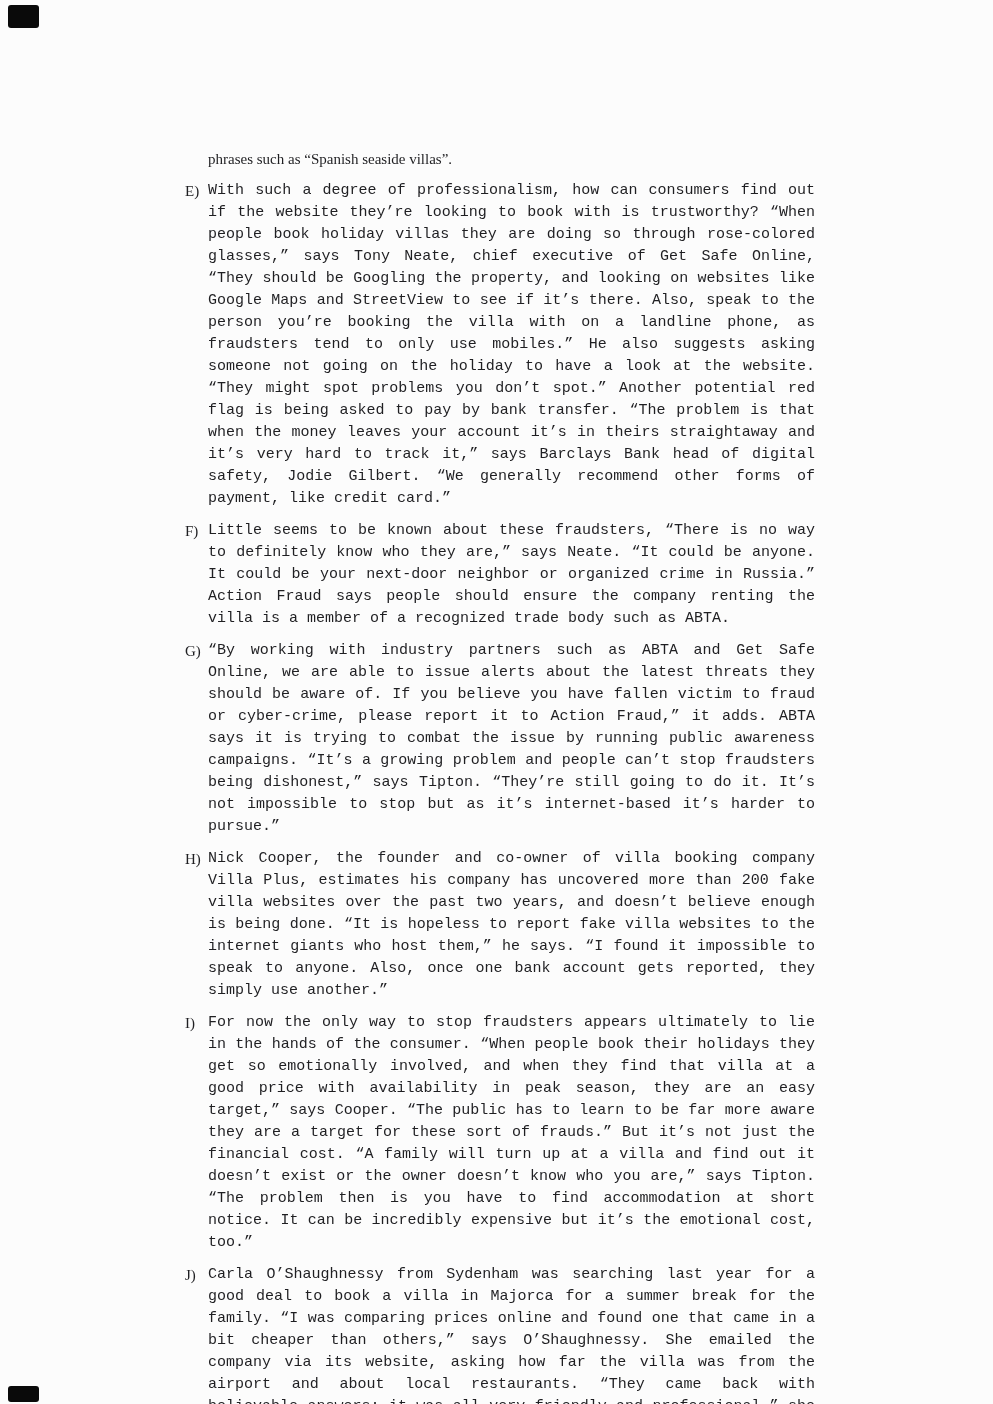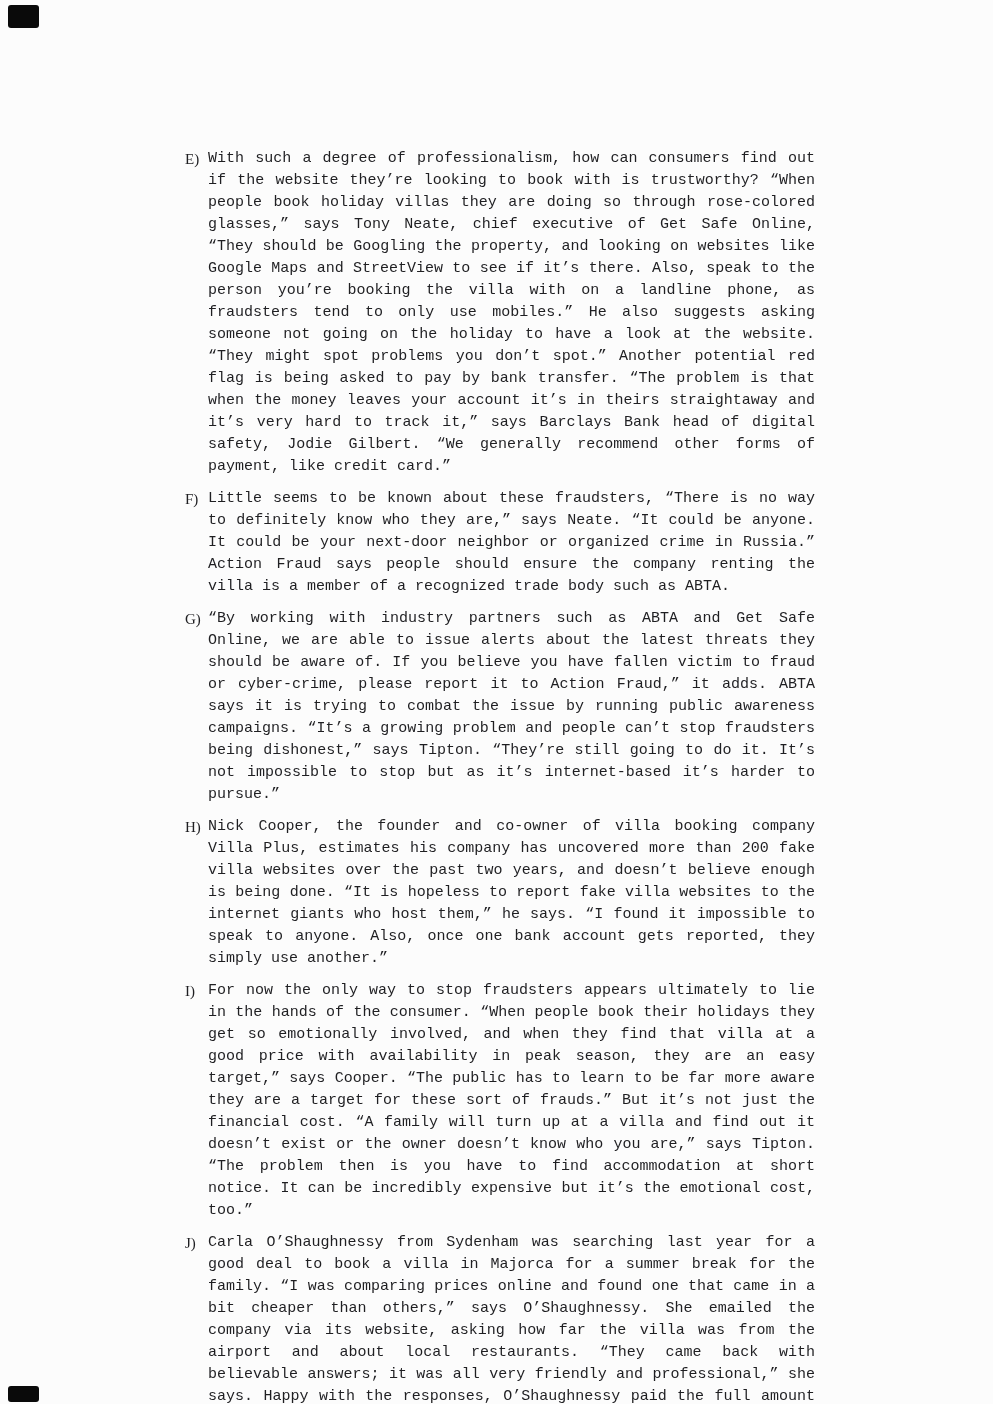--- a/index.html
+++ b/index.html
@@ -65,20 +65,21 @@
 </style>
 </head>
 <body>
 
 <div class="page">
 
   <div class="scan-mark top"></div>
 
   <div class="content">
 
+    <p class="fragment">phrases such as “Spanish seaside villas”.</p>
 
     <div class="para">
       <span class="label">E)</span>
       <span class="text">With such a degree of professionalism, how can consumers find out if the website they’re looking to book with is trustworthy? “When people book holiday villas they are doing so through rose-colored glasses,” says Tony Neate, chief executive of Get Safe Online, “They should be Googling the property, and looking on websites like Google Maps and StreetView to see if it’s there. Also, speak to the person you’re booking the villa with on a landline phone, as fraudsters tend to only use mobiles.” He also suggests asking someone not going on the holiday to have a look at the website. “They might spot problems you don’t spot.” Another potential red flag is being asked to pay by bank transfer. “The problem is that when the money leaves your account it’s in theirs straightaway and it’s very hard to track it,” says Barclays Bank head of digital safety, Jodie Gilbert. “We generally recommend other forms of payment, like credit card.”</span>
     </div>
 
     <div class="para">
       <span class="label">F)</span>
       <span class="text">Little seems to be known about these fraudsters, “There is no way to definitely know who they are,” says Neate. “It could be anyone. It could be your next-door neighbor or organized crime in Russia.” Action Fraud says people should ensure the company renting the villa is a member of a recognized trade body such as ABTA.</span>
     </div>

